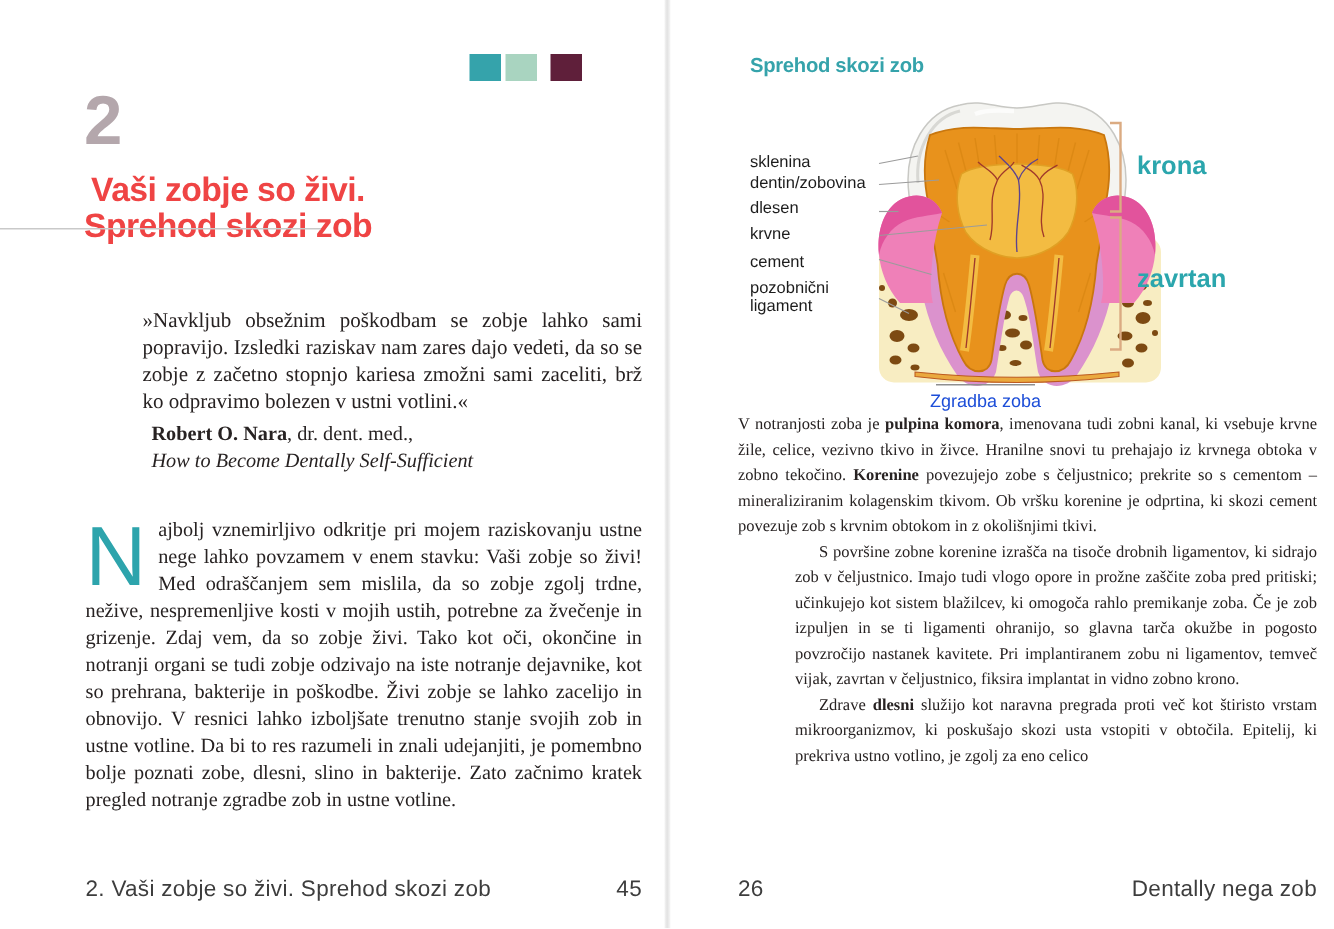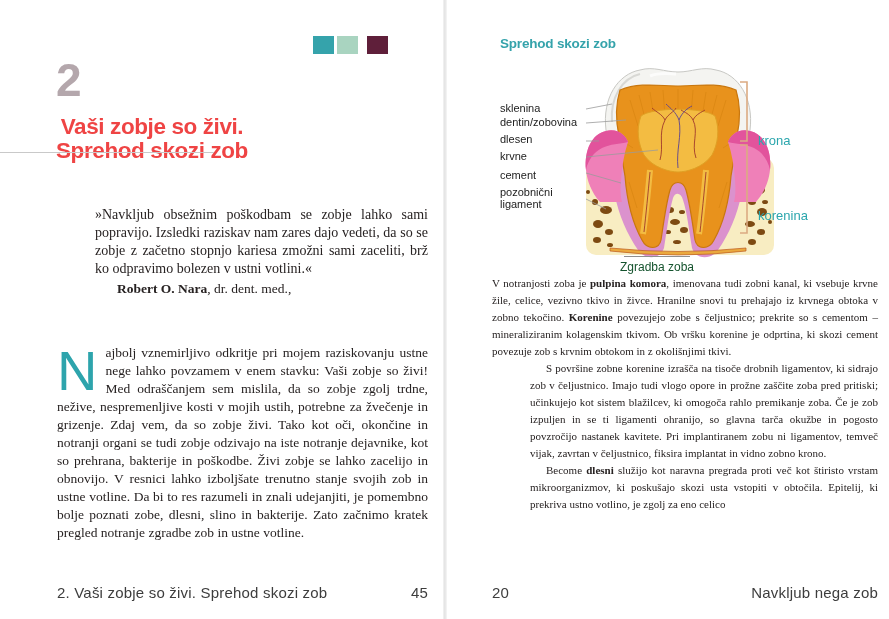--- a/index.html
+++ b/index.html
@@ -10,21 +10,21 @@
 
   
   .squares{left:313px;top:36px;display:flex;}
   .sq{width:21px;height:18px;}
   .sq.mint{margin-left:3px;}
   .sq.maroon{margin-left:9px;}
   .chapter-num{left:56px;top:56px;font-size:46px;line-height:48px;font-weight:700;}
   .chapter-title{left:56px;top:115px;font-size:22.5px;line-height:23.5px;font-weight:700;letter-spacing:-0.4px;}
   .title-rule{left:0;top:152px;width:214px;height:0;border-top:1px solid #c9c9c9;}
   .quote{left:95px;top:206px;width:333px;font-size:14px;line-height:18px;text-align:justify;}
-  .attrib{left:117px;top:280px;width:311px;font-size:13.5px;line-height:18px;}
+  .attrib{left:101px;top:280px;width:311px;font-size:13.5px;line-height:18px;}
   .attrib .work{font-style:italic;}
   .body-left{left:57px;top:344px;width:371px;font-size:13.5px;line-height:18px;text-align:justify;}
   .dropcap{float:left;font-family:"Liberation Sans",sans-serif;font-weight:400;
            font-size:56px;line-height:48px;margin:3px 8px 0 0;}
 
   
   .footer{top:584px;display:flex;justify-content:space-between;
           font-size:15px;color:#3d3d3d;letter-spacing:0.2px;}
   .footer-left{left:57px;width:371px;}
   .footer-right{left:492px;width:386px;}
@@ -32,23 +32,23 @@
   
   .gutter{left:443px;top:0;width:4px;height:619px;
           background:linear-gradient(90deg,#f4f4f4,#e2e2e2 45%,#f7f7f7);}
 
   
   .running-head{left:500px;top:36px;font-size:13.5px;font-weight:700;letter-spacing:-0.2px;}
   .diagram{left:500px;top:62px;width:380px;height:232px;}
   .diagram svg{position:absolute;left:0;top:0;}
   .dlabel{position:absolute;left:0;width:84px;text-align:left;
           font-size:11px;line-height:11.5px;color:#1c1c1c;}
-  .blabel{position:absolute;left:258px;font-size:13px;font-weight:400;margin-top:32px;}
+  .blabel{position:absolute;left:258px;font-size:17px;font-weight:700;}
   .caption{position:absolute;left:107px;top:194px;width:100px;text-align:center;
-           font-size:12px;color:#14532d;}
+           font-size:12px;color:#1d4ed8;}
   .cap-rule{width:66px;margin:0 auto 3px auto;border-top:1px solid #8f8f8f;height:0;}
   .body-right{left:492px;top:275px;width:386px;font-size:11px;line-height:17px;text-align:justify;}
   .body-right p{margin:0;}
   .body-right p.indent{text-indent:16px;margin-left:38px;}
 </style>
 </head>
 <body>
 
 <div class="sheet">
 
@@ -66,20 +66,21 @@
       <div>Vaši zobje so živi.</div>
       <div>Sprehod skozi zob</div>
     </div>
 
     <div class="abs title-rule"></div>
 
     <div class="abs quote serif">»Navkljub obsežnim poškodbam se zobje lahko sami popravijo. Izsledki raziskav nam zares dajo vedeti, da so se zobje z začetno stopnjo kariesa zmožni sami zaceliti, brž ko odpravimo bolezen v ustni votlini.«</div>
 
     <div class="abs attrib serif">
       <div><b>Robert O. Nara</b><span>, dr. dent. med.,</span></div>
+      <div class="work">How to Become Dentally Self-Sufficient</div>
     </div>
 
     <div class="abs body-left serif">
       <span class="dropcap" style="color: rgb(45, 164, 172);">N</span><span>ajbolj vznemirljivo odkritje pri mojem raziskovanju ustne nege lahko povzamem v enem stavku: Vaši zobje so živi! Med odraščanjem sem mislila, da so zobje zgolj trdne, nežive, nespremenljive kosti v mojih ustih, potrebne za žvečenje in grizenje. Zdaj vem, da so zobje živi. Tako kot oči, okončine in notranji organi se tudi zobje odzivajo na iste notranje dejavnike, kot so prehrana, bakterije in poškodbe. Živi zobje se lahko zacelijo in obnovijo. V resnici lahko izboljšate trenutno stanje svojih zob in ustne votline. Da bi to res razumeli in znali udejanjiti, je pomembno bolje poznati zobe, dlesni, slino in bakterije. Zato začnimo kratek pregled notranje zgradbe zob in ustne votline.</span>
     </div>
 
     <div class="abs footer footer-left">
       <span>2. Vaši zobje so živi. Sprehod skozi zob</span>
       <span>45</span>
     </div>
@@ -206,32 +207,32 @@
       </svg>
 
       <div class="dlabel" style="top:41px">sklenina</div>
       <div class="dlabel" style="top:55px">dentin/zobovina</div>
       <div class="dlabel" style="top:72px">dlesen</div>
       <div class="dlabel" style="top:89px">krvne</div>
       <div class="dlabel" style="top:108px">cement</div>
       <div class="dlabel" style="top:125px">pozobnični ligament</div>
 
       <div class="blabel" style="top: 39px; color: rgb(43, 166, 173);">krona</div>
-      <div class="blabel" style="top: 114px; color: rgb(43, 166, 173);">korenina</div>
+      <div class="blabel" style="top: 114px; color: rgb(43, 166, 173);">zavrtan</div>
 
       <div class="caption">
         <div class="cap-rule"></div>
         <span>Zgradba zoba</span>
       </div>
     </div>
 
     <div class="abs body-right serif">
       <p><span>V notranjosti zoba je </span><b>pulpina komora</b><span>, imenovana tudi zobni kanal, ki vsebuje krvne žile, celice, vezivno tkivo in živce. Hranilne snovi tu prehajajo iz krvnega obtoka v zobno tekočino. </span><b>Korenine</b><span> povezujejo zobe s čeljustnico; prekrite so s cementom – mineraliziranim kolagenskim tkivom. Ob vršku korenine je odprtina, ki skozi cement povezuje zob s krvnim obtokom in z okolišnjimi tkivi.</span></p>
       <p class="indent"><span>S površine zobne korenine izrašča na tisoče drobnih ligamentov, ki sidrajo zob v čeljustnico. Imajo tudi vlogo opore in prožne zaščite zoba pred pritiski; učinkujejo kot sistem blažilcev, ki omogoča rahlo premikanje zoba. Če je zob izpuljen in se ti ligamenti ohranijo, so glavna tarča okužbe in pogosto povzročijo nastanek kavitete. Pri implantiranem zobu ni ligamentov, temveč vijak, zavrtan v čeljustnico, fiksira implantat in vidno zobno krono.</span></p>
-      <p class="indent"><span>Become </span><b>dlesni</b><span> služijo kot naravna pregrada proti več kot štiristo vrstam mikroorganizmov, ki poskušajo skozi usta vstopiti v obtočila. Epitelij, ki prekriva ustno votlino, je zgolj za eno celico</span></p>
+      <p class="indent"><span>Zdrave </span><b>dlesni</b><span> služijo kot naravna pregrada proti več kot štiristo vrstam mikroorganizmov, ki poskušajo skozi usta vstopiti v obtočila. Epitelij, ki prekriva ustno votlino, je zgolj za eno celico</span></p>
     </div>
 
     <div class="abs footer footer-right">
-      <span>20</span>
-      <span>Navkljub nega zob</span>
+      <span>26</span>
+      <span>Dentally nega zob</span>
     </div>
   </div>
 </div>
 
 </body></html>

